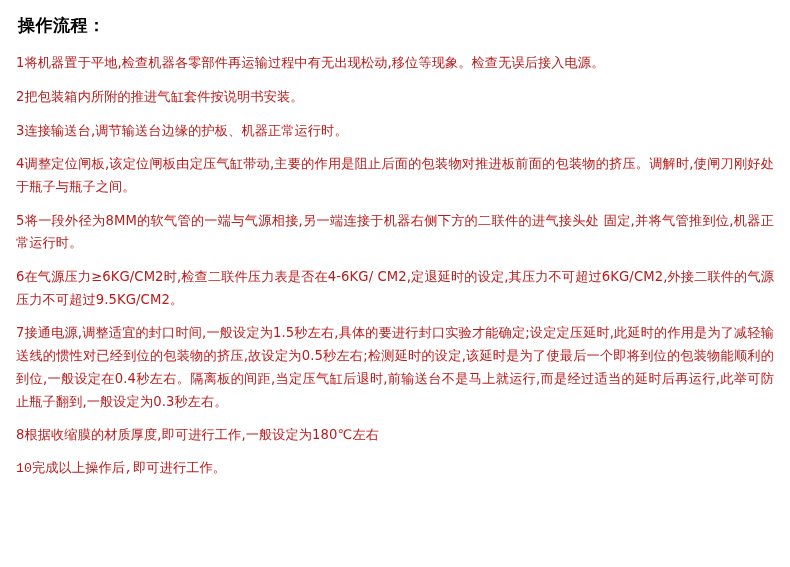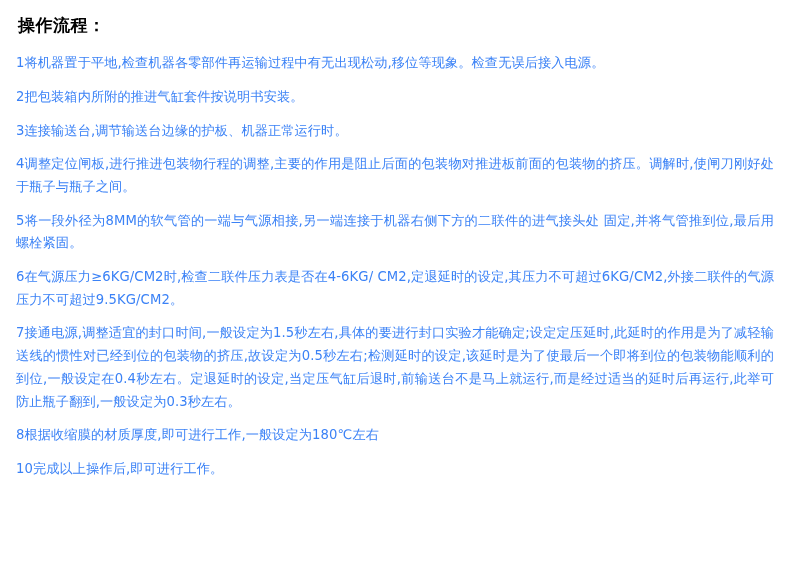--- a/index.html
+++ b/index.html
@@ -25,38 +25,39 @@
     font-size: 17px;
     font-weight: bold;
     color: #000000;
     letter-spacing: 0.5px;
     margin: 0 0 16px 2px;
     line-height: 1.3;
   }
   .step {
     font-size: 13.2px;
     line-height: 1.72;
-    color: #3b82f6;
+    color: #b91c1c;
     margin: 0 0 11px 0;
     text-align: justify;
     text-justify: inter-ideograph;
     letter-spacing: 0.1px;
   }
   .step:last-child {
     margin-bottom: 5px;
+    font-family: Liberation Mono, monospace;
   }
 </style>
 </head>
 <body>
 
 <div class="page">
   <h1 class="doc-title">操作流程：</h1>
 
   <p class="step">1将机器置于平地,检查机器各零部件再运输过程中有无出现松动,移位等现象。检查无误后接入电源。</p>
   <p class="step">2把包装箱内所附的推进气缸套件按说明书安装。</p>
   <p class="step">3连接输送台,调节输送台边缘的护板、机器正常运行时。</p>
-  <p class="step">4调整定位闸板,进行推进包装物行程的调整,主要的作用是阻止后面的包装物对推进板前面的包装物的挤压。调解时,使闸刀刚好处于瓶子与瓶子之间。</p>
-  <p class="step">5将一段外径为8MM的软气管的一端与气源相接,另一端连接于机器右侧下方的二联件的进气接头处 固定,并将气管推到位,最后用螺栓紧固。</p>
+  <p class="step">4调整定位闸板,该定位闸板由定压气缸带动,主要的作用是阻止后面的包装物对推进板前面的包装物的挤压。调解时,使闸刀刚好处于瓶子与瓶子之间。</p>
+  <p class="step">5将一段外径为8MM的软气管的一端与气源相接,另一端连接于机器右侧下方的二联件的进气接头处 固定,并将气管推到位,机器正常运行时。</p>
   <p class="step">6在气源压力≥6KG/CM2时,检查二联件压力表是否在4-6KG/ CM2,定退延时的设定,其压力不可超过6KG/CM2,外接二联件的气源压力不可超过9.5KG/CM2。</p>
-  <p class="step">7接通电源,调整适宜的封口时间,一般设定为1.5秒左右,具体的要进行封口实验才能确定;设定定压延时,此延时的作用是为了减轻输送线的惯性对已经到位的包装物的挤压,故设定为0.5秒左右;检测延时的设定,该延时是为了使最后一个即将到位的包装物能顺利的到位,一般设定在0.4秒左右。定退延时的设定,当定压气缸后退时,前输送台不是马上就运行,而是经过适当的延时后再运行,此举可防止瓶子翻到,一般设定为0.3秒左右。</p>
+  <p class="step">7接通电源,调整适宜的封口时间,一般设定为1.5秒左右,具体的要进行封口实验才能确定;设定定压延时,此延时的作用是为了减轻输送线的惯性对已经到位的包装物的挤压,故设定为0.5秒左右;检测延时的设定,该延时是为了使最后一个即将到位的包装物能顺利的到位,一般设定在0.4秒左右。隔离板的间距,当定压气缸后退时,前输送台不是马上就运行,而是经过适当的延时后再运行,此举可防止瓶子翻到,一般设定为0.3秒左右。</p>
   <p class="step">8根据收缩膜的材质厚度,即可进行工作,一般设定为180℃左右</p>
   <p class="step">10完成以上操作后,即可进行工作。</p>
 </div>
 
 </body></html>

